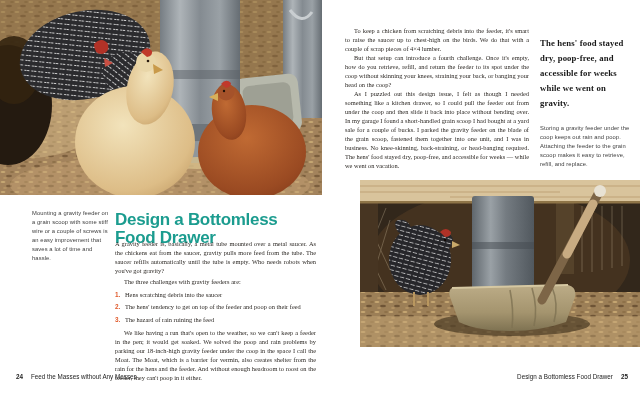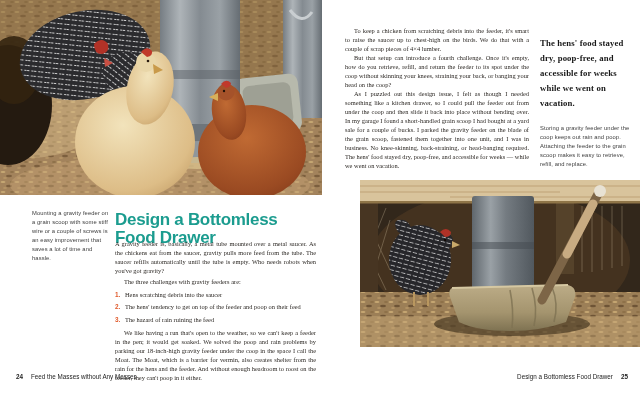--- a/index.html
+++ b/index.html
@@ -176,21 +176,21 @@
 </div>
 
 <div class="page" id="right-page">
 
   <div class="serif" id="right-body">
     <p>To keep a chicken from scratching debris into the feeder, it's smart to raise the saucer up to chest-high on the birds. We do that with a couple of scrap pieces of 4×4 lumber.</p>
     <p>But that setup can introduce a fourth challenge. Once it's empty, how do you retrieve, refill, and return the feeder to its spot under the coop without skinning your knees, straining your back, or banging your head on the coop?</p>
     <p>As I puzzled out this design issue, I felt as though I needed something like a kitchen drawer, so I could pull the feeder out from under the coop and then slide it back into place without bending over. In my garage I found a short-handled grain scoop I had bought at a yard sale for a couple of bucks. I parked the gravity feeder on the blade of the grain scoop, fastened them together into one unit, and I was in business. No knee-skinning, back-straining, or head-banging required. The hens' food stayed dry, poop-free, and accessible for weeks — while we went on vacation.</p>
   </div>
 
-  <div id="pull-quote">The hens' food stayed dry, poop-free, and accessible for weeks while we went on vacation.</div>
+  <div id="pull-quote">The hens' food stayed dry, poop-free, and accessible for weeks while we went on gravity.</div>
 
   <div class="caption" id="right-caption">Storing a gravity feeder under the coop keeps out rain and poop. Attaching the feeder to the grain scoop makes it easy to retrieve, refill, and replace.</div>
 
   <div class="photo" id="right-photo">
     <svg width="280" height="167" viewBox="0 0 280 167">
       <defs>
         <pattern id="mulchR" width="14" height="10" patternUnits="userSpaceOnUse">
           <rect width="14" height="10" fill="#9c7f57"></rect>
           <ellipse cx="3" cy="2" rx="2.5" ry="1" fill="#c7a873"></ellipse>
           <ellipse cx="9" cy="6" rx="3" ry="1.2" fill="#6e5436"></ellipse>

